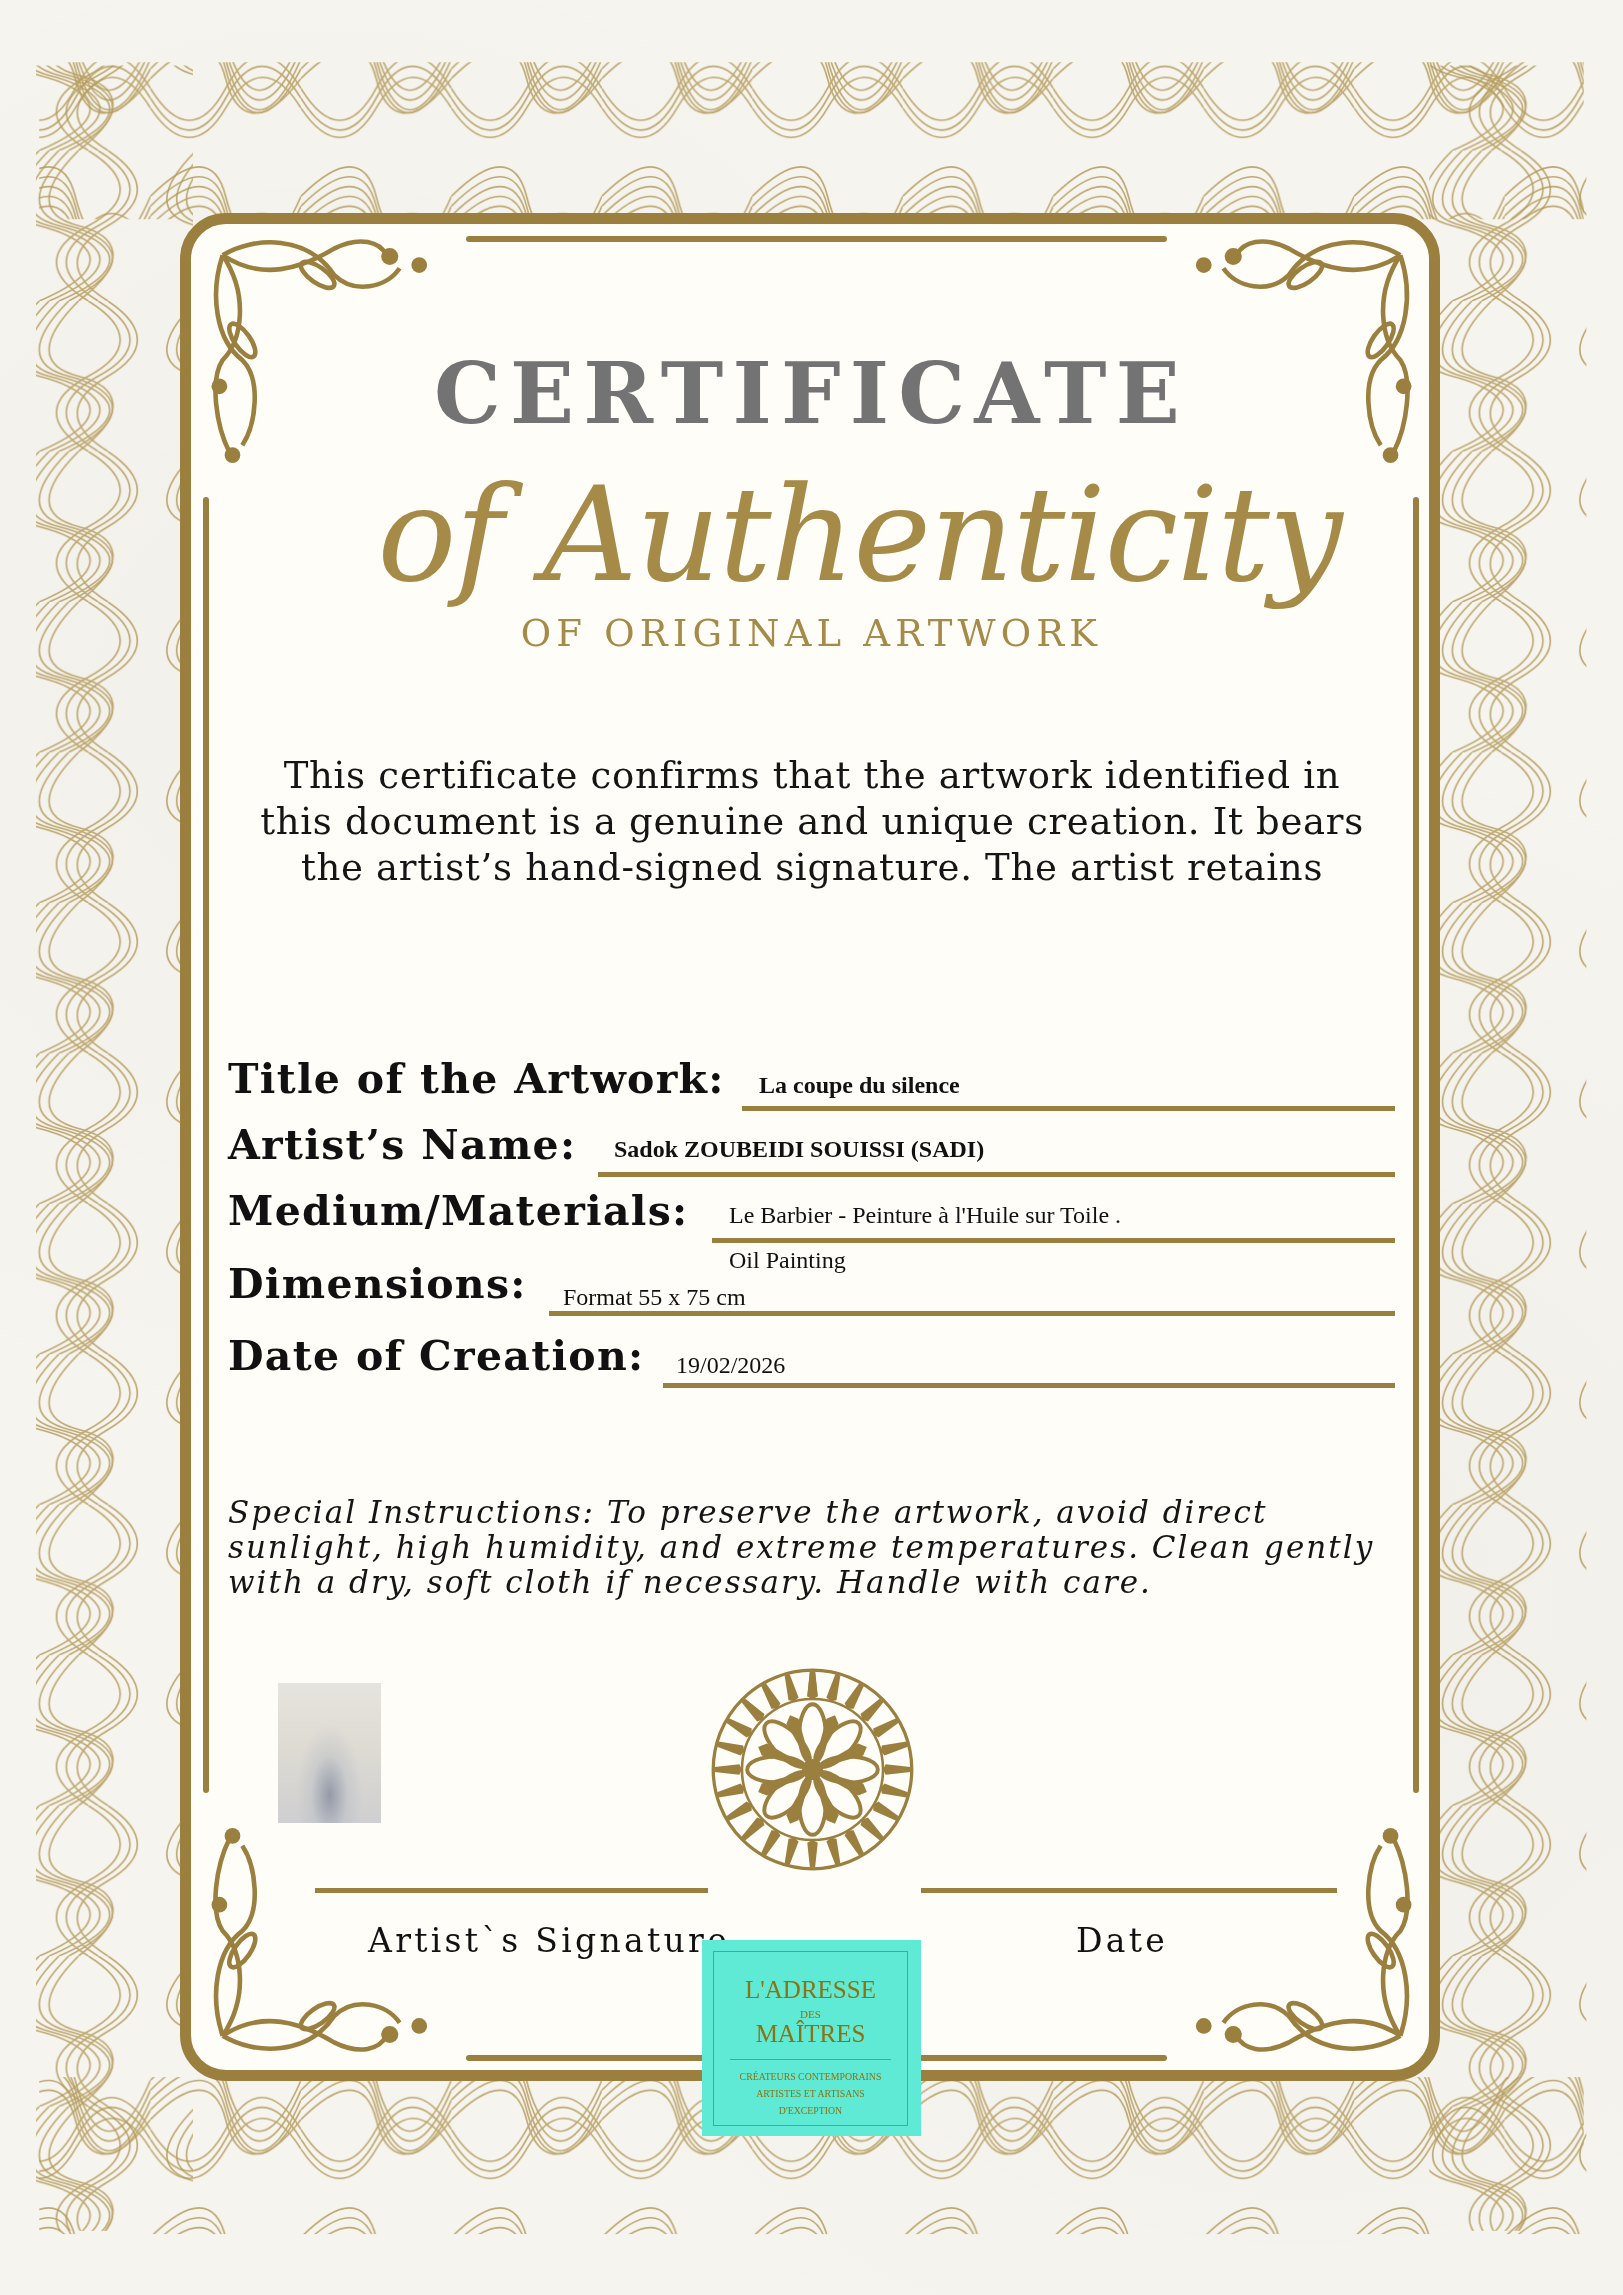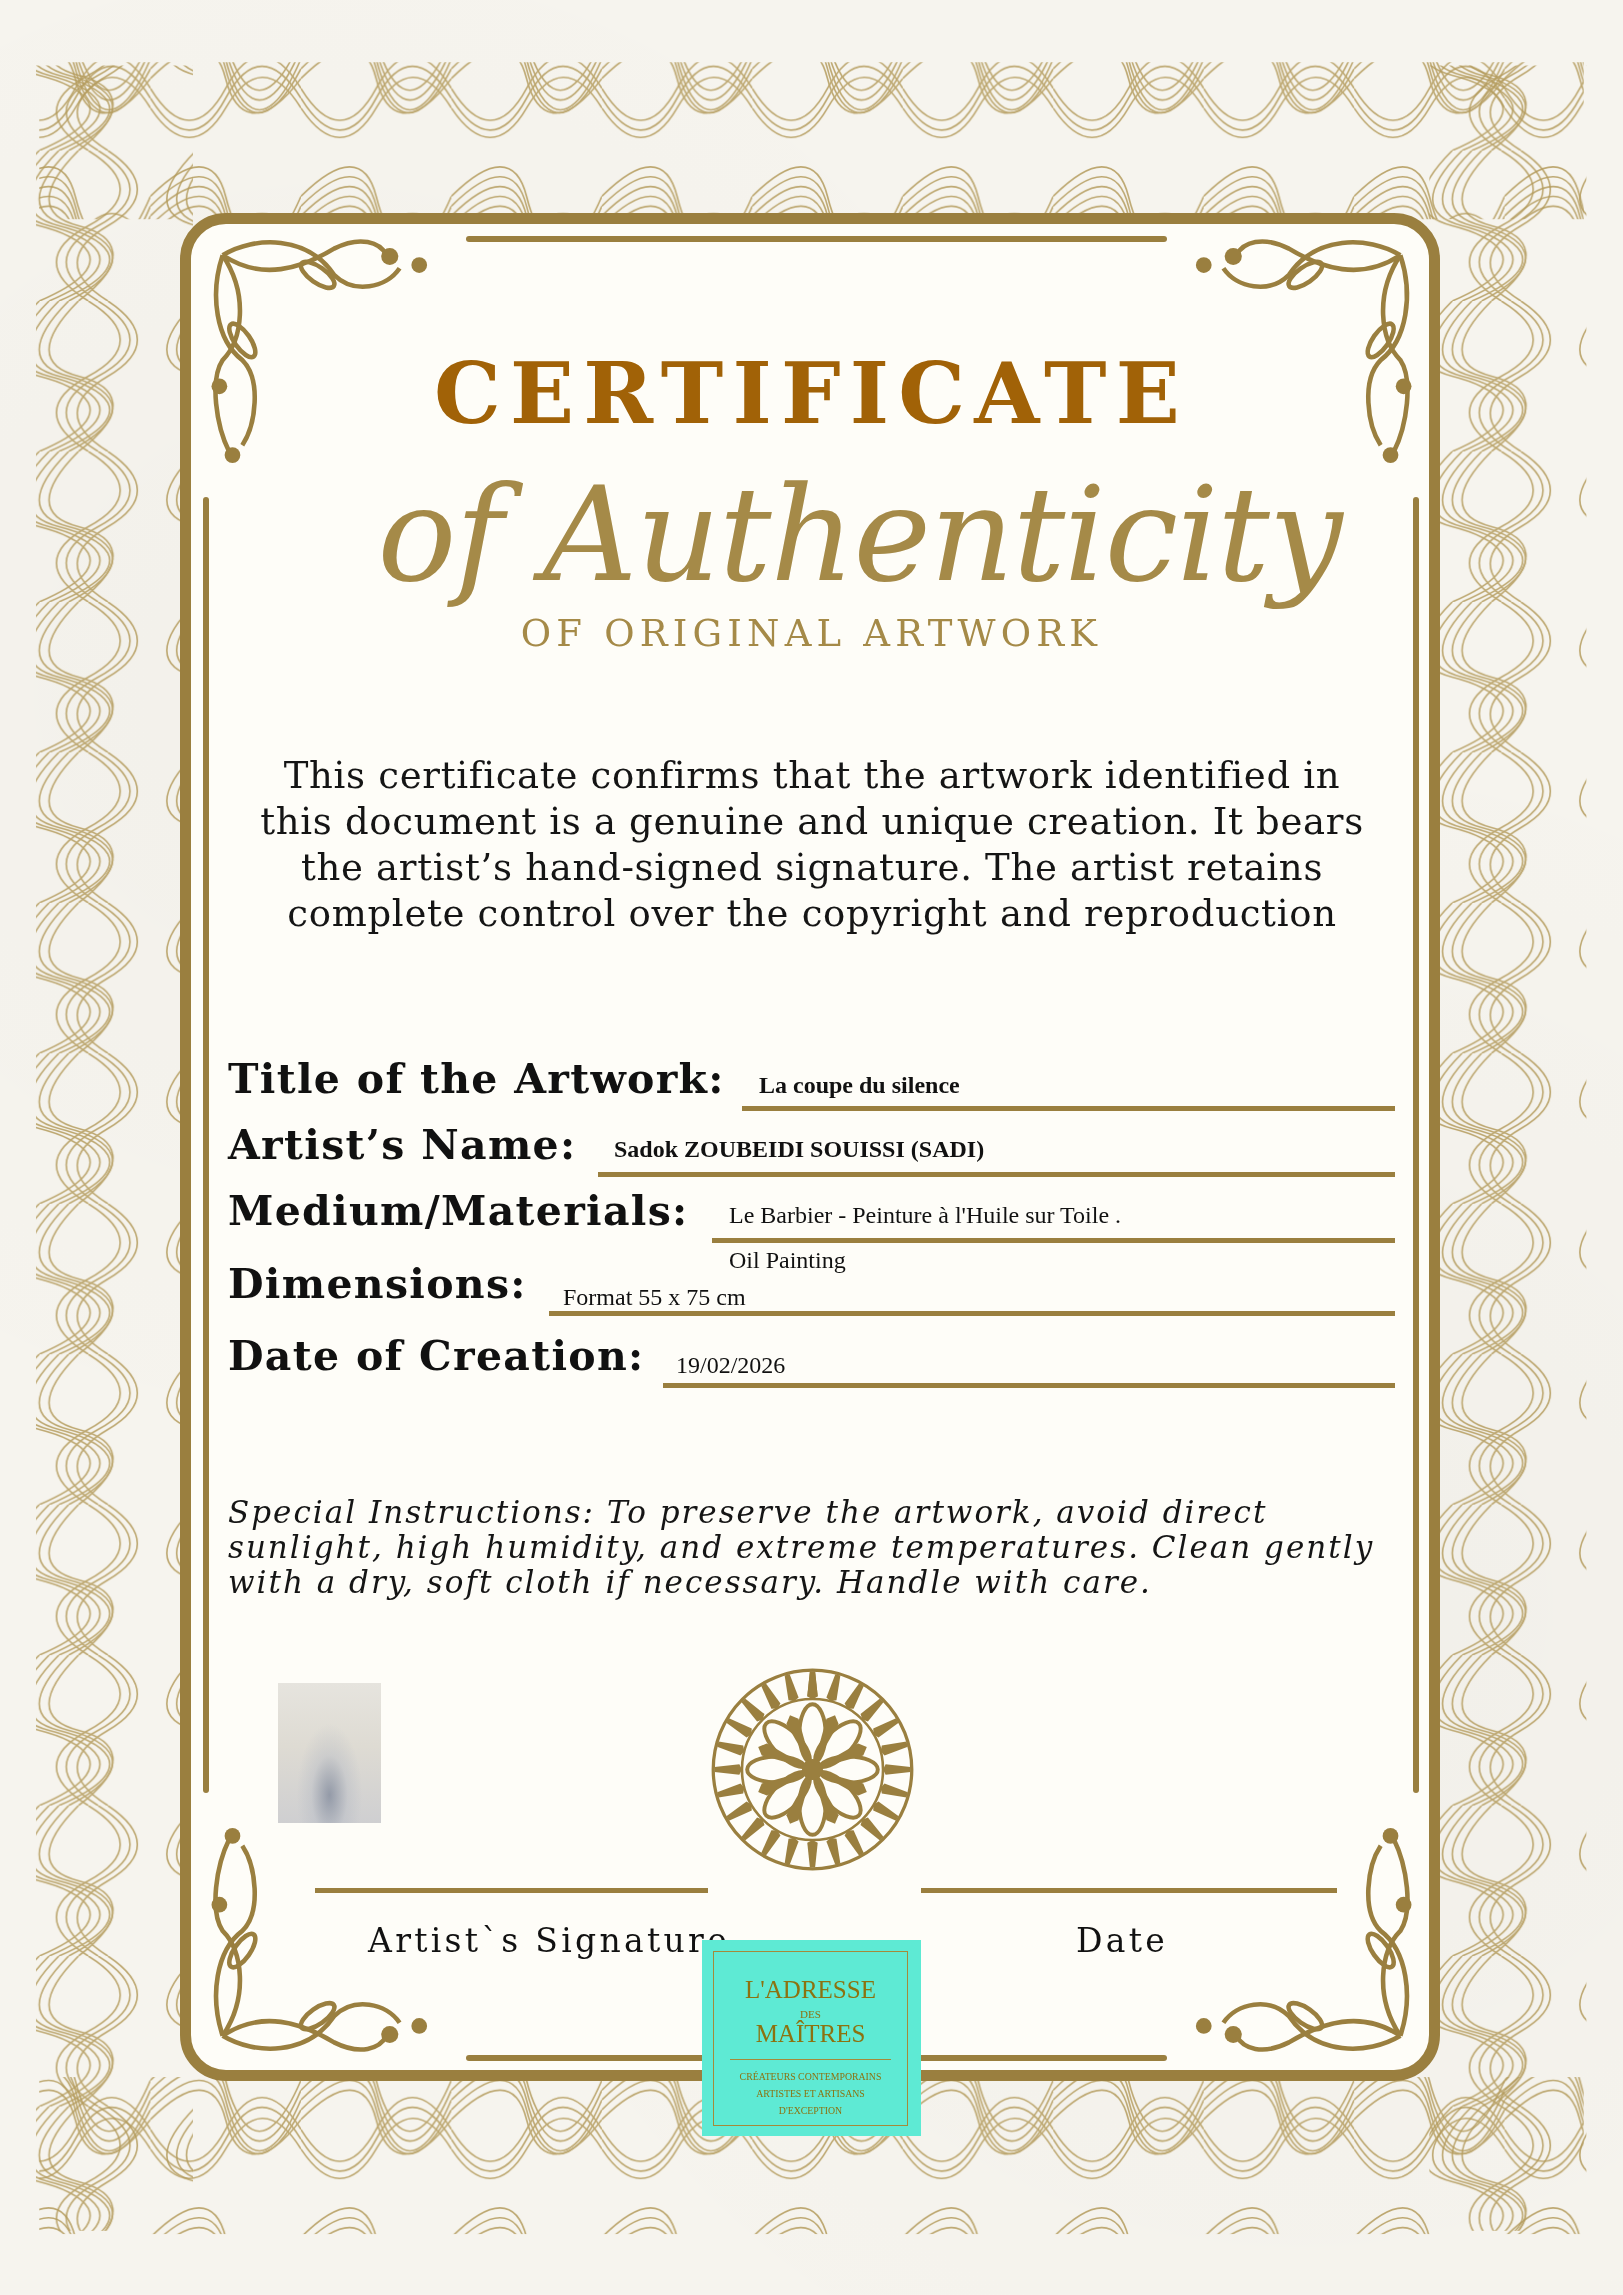--- a/index.html
+++ b/index.html
@@ -19,21 +19,21 @@
   .inner-panel {
     position: absolute; left: 180px; top: 213px; width: 1260px; height: 1868px;
     background: #fefdf8;
     border: 11px solid #9a7f3f; border-radius: 46px; box-sizing: border-box;
   }
   .rule { position: absolute; background: #9a7f3f; border-radius: 3.9px; }
   .ornament { position: absolute; }
   .title {
     position: absolute; left: 0; width: 1623px; top: 344px; text-align: center;
     font-family: "DejaVu Serif", serif; font-weight: bold;
-    font-size: 84px; letter-spacing: 9.2px; color: #a16207;
+    font-size: 84px; letter-spacing: 9.2px; color: #737373;
   }
   .subtitle-script {
     position: absolute; left: 0; width: 1623px; top: 458px; text-align: center;
     font-family: "DejaVu Serif", serif; font-style: italic;
     font-size: 131px; color: #a58a48; letter-spacing: -1.3px; padding-left: 48px;
   }
   .subtitle-caps {
     position: absolute; left: 0; width: 1623px; top: 612px; text-align: center;
     font-family: "DejaVu Serif", serif; font-weight: normal;
     font-size: 37px; letter-spacing: 5.2px; color: #a58a48;
@@ -200,21 +200,20 @@
 </svg>
 
 <div class="title">CERTIFICATE</div>
 <div class="subtitle-script">of Authenticity</div>
 <div class="subtitle-caps">OF ORIGINAL ARTWORK</div>
 
 <div class="statement">
   <div>This certificate confirms that the artwork identified in</div>
   <div>this document is a genuine and unique creation. It bears</div>
   <div>the artist’s hand-signed signature. The artist retains</div>
-  <div>complete control over the copyright and reproduction</div>
 </div>
 
 <div class="field-row" style="top:1046px;">
   <span class="field-label">Title of the Artwork:</span>
   <div class="field-line" style="left:514px;"></div>
   <span class="field-value bold" style="left:531px;">La coupe du silence</span>
 </div>
 
 <div class="field-row" style="top:1112px;">
   <span class="field-label">Artist’s Name:</span>

